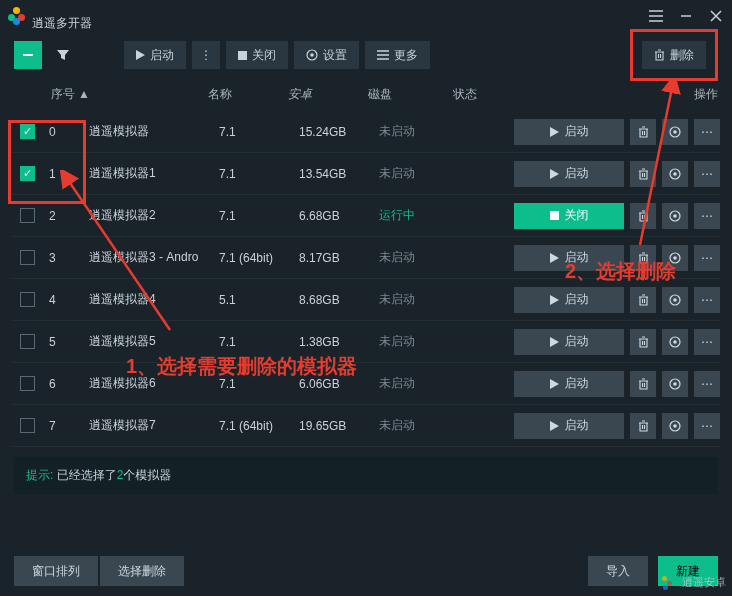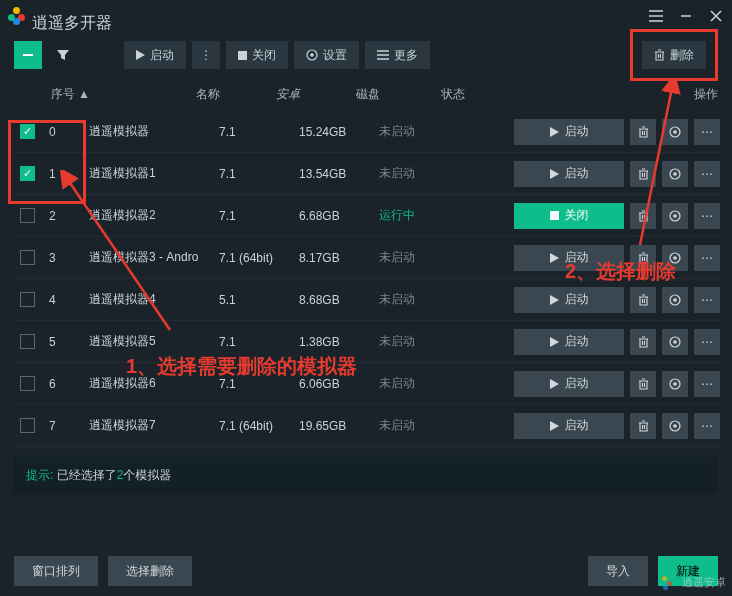--- a/index.html
+++ b/index.html
@@ -25,21 +25,21 @@
   height: 18px;
   margin-right: 6px;
   position: relative;
 }
 .logo-petal {
   position: absolute;
   width: 7px;
   height: 7px;
   border-radius: 50%;
 }
-.title-text { font-size: 16px; margin-top: 15px; }
+.title-text { font-size: 12px; margin-top: 15px; }
 .titlebar-right { margin-left: auto; display: flex; gap: 14px; }
 .titlebar-btn { width: 16px; height: 16px; display: flex; align-items: center; justify-content: center; cursor: pointer; color: #c8d2d8; }
 
 .toolbar {
   height: 46px;
   display: flex;
   align-items: center;
   padding: 0 14px;
   gap: 6px;
 }
@@ -65,21 +65,21 @@
 }
 
 .table-header {
   display: flex;
   padding: 8px 14px 8px 20px;
   font-size: 12px;
   color: #aab4bb;
   text-align: right;
 }
 .col-seq { width: 70px; }
-.col-name { width: 130px; }
+.col-name { width: 130px; margin-left: 12px; }
 .col-android { width: 80px; font-style: italic; }
 .col-disk { width: 80px; }
 .col-status { width: 85px; }
 .col-ops { flex: 1; }
 
 .rows {
   padding: 0 12px;
 }
 .row {
   display: flex;
@@ -141,21 +141,21 @@
 .hint-count { color: #0dbd8b; }
 
 .footer {
   position: absolute;
   bottom: 10px;
   left: 0;
   right: 0;
   display: flex;
   align-items: flex-start;
   padding: 0 14px;
-  gap: 10px;
+  gap: 2px;
 }
 .footer-btn {
   background: #3a4750;
   border: none;
   color: #d0d8de;
   height: 30px;
   padding: 0 18px;
   font-size: 12px;
   cursor: pointer;
 }

